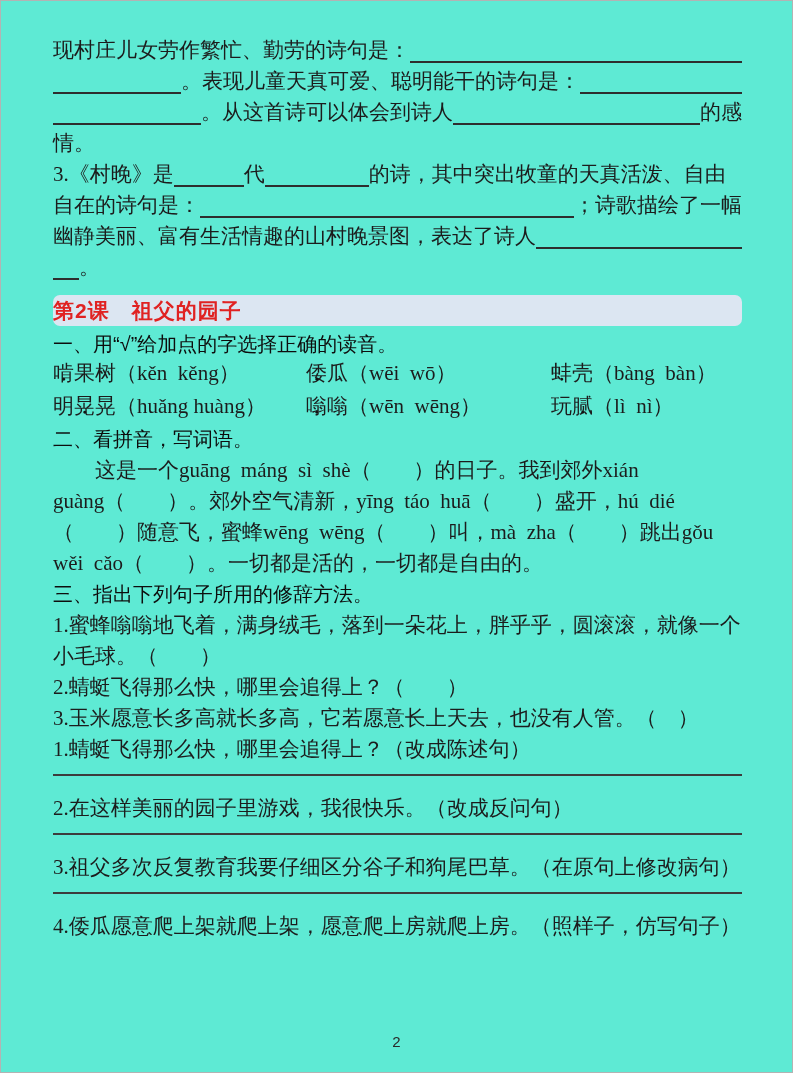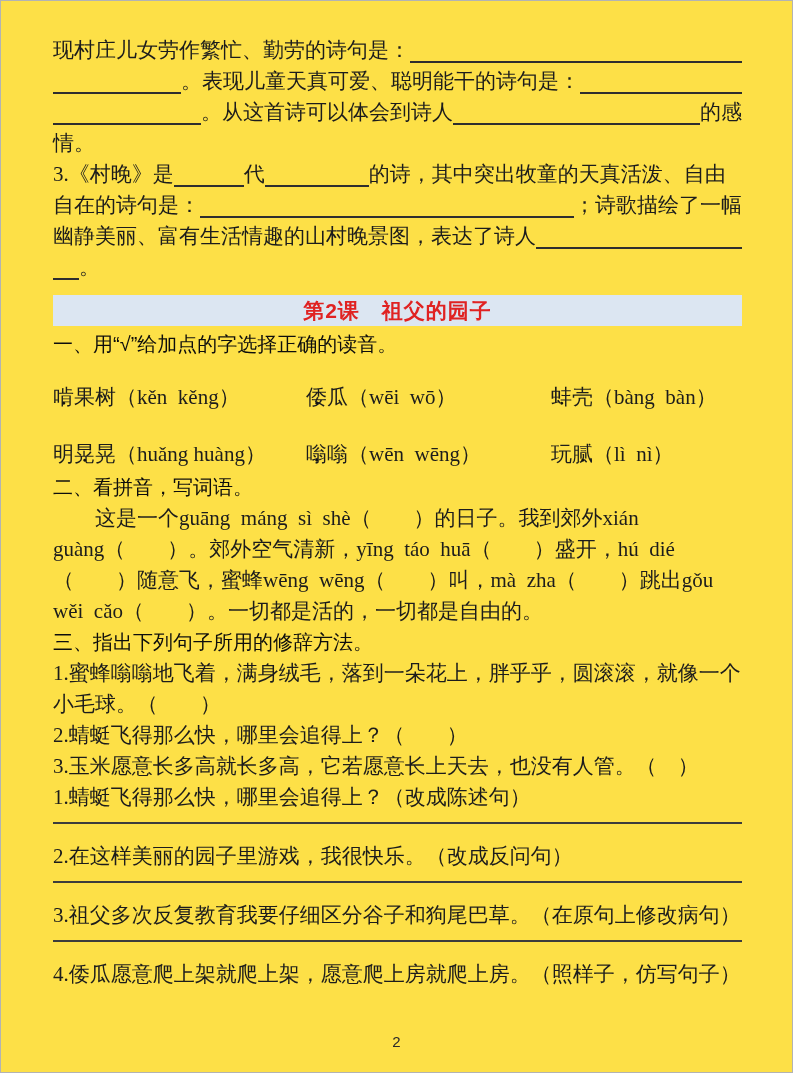--- a/index.html
+++ b/index.html
@@ -1,20 +1,20 @@
 <!DOCTYPE html>
 <html><head>
 <meta charset="utf-8">
 <style>
   html,body{margin:0;padding:0;background:#fff;}
   .page{
     position:relative;
     width:793px;height:1073px;
     box-sizing:border-box;
-    background:#fde047;
+    background:#5eead4;
     border:1px solid #b3b3b3;
     padding:34px 50px 0 52px;
     font-family:"Liberation Serif","DejaVu Serif",serif;
     color:#1c1c1c;
     overflow:hidden;
   }
   
   .line{
     display:flex;
     align-items:stretch;
@@ -29,21 +29,22 @@
     display:inline-block;
     border-bottom:2px solid #2e2e2e;
     margin-bottom:3px;
   }
   .fill{flex:1 1 auto;}
   
   .banner{
     margin:12px 0 5px 0;
     height:31px;
     line-height:31px;
-    text-align:center;
+    text-align:left;
+    border-radius:7px;
   }
   .banner span{
     font-family:"Liberation Sans","DejaVu Sans",sans-serif;
     font-weight:bold;
     font-size:21px;
     letter-spacing:1px;
     white-space:pre;
   }
   
   .sec-heading{
@@ -56,21 +57,21 @@
   }
   
   .pinyin-grid{margin:2px 0 1px 0;}
   .pinyin-row{
     display:grid;
     grid-template-columns:253px 245px 1fr;
     font-size:21px;
     line-height:27px;
     margin-bottom:6px;
   }
-  .pinyin-item{white-space:pre;margin-top:24px;}
+  .pinyin-item{white-space:pre;}
   .dotchar{position:relative;display:inline-block;}
   .dotchar::after{
     content:"●";
     position:absolute;
     left:50%;
     transform:translateX(-50%);
     bottom:-6px;
     font-size:7px;
     color:#111;
   }

